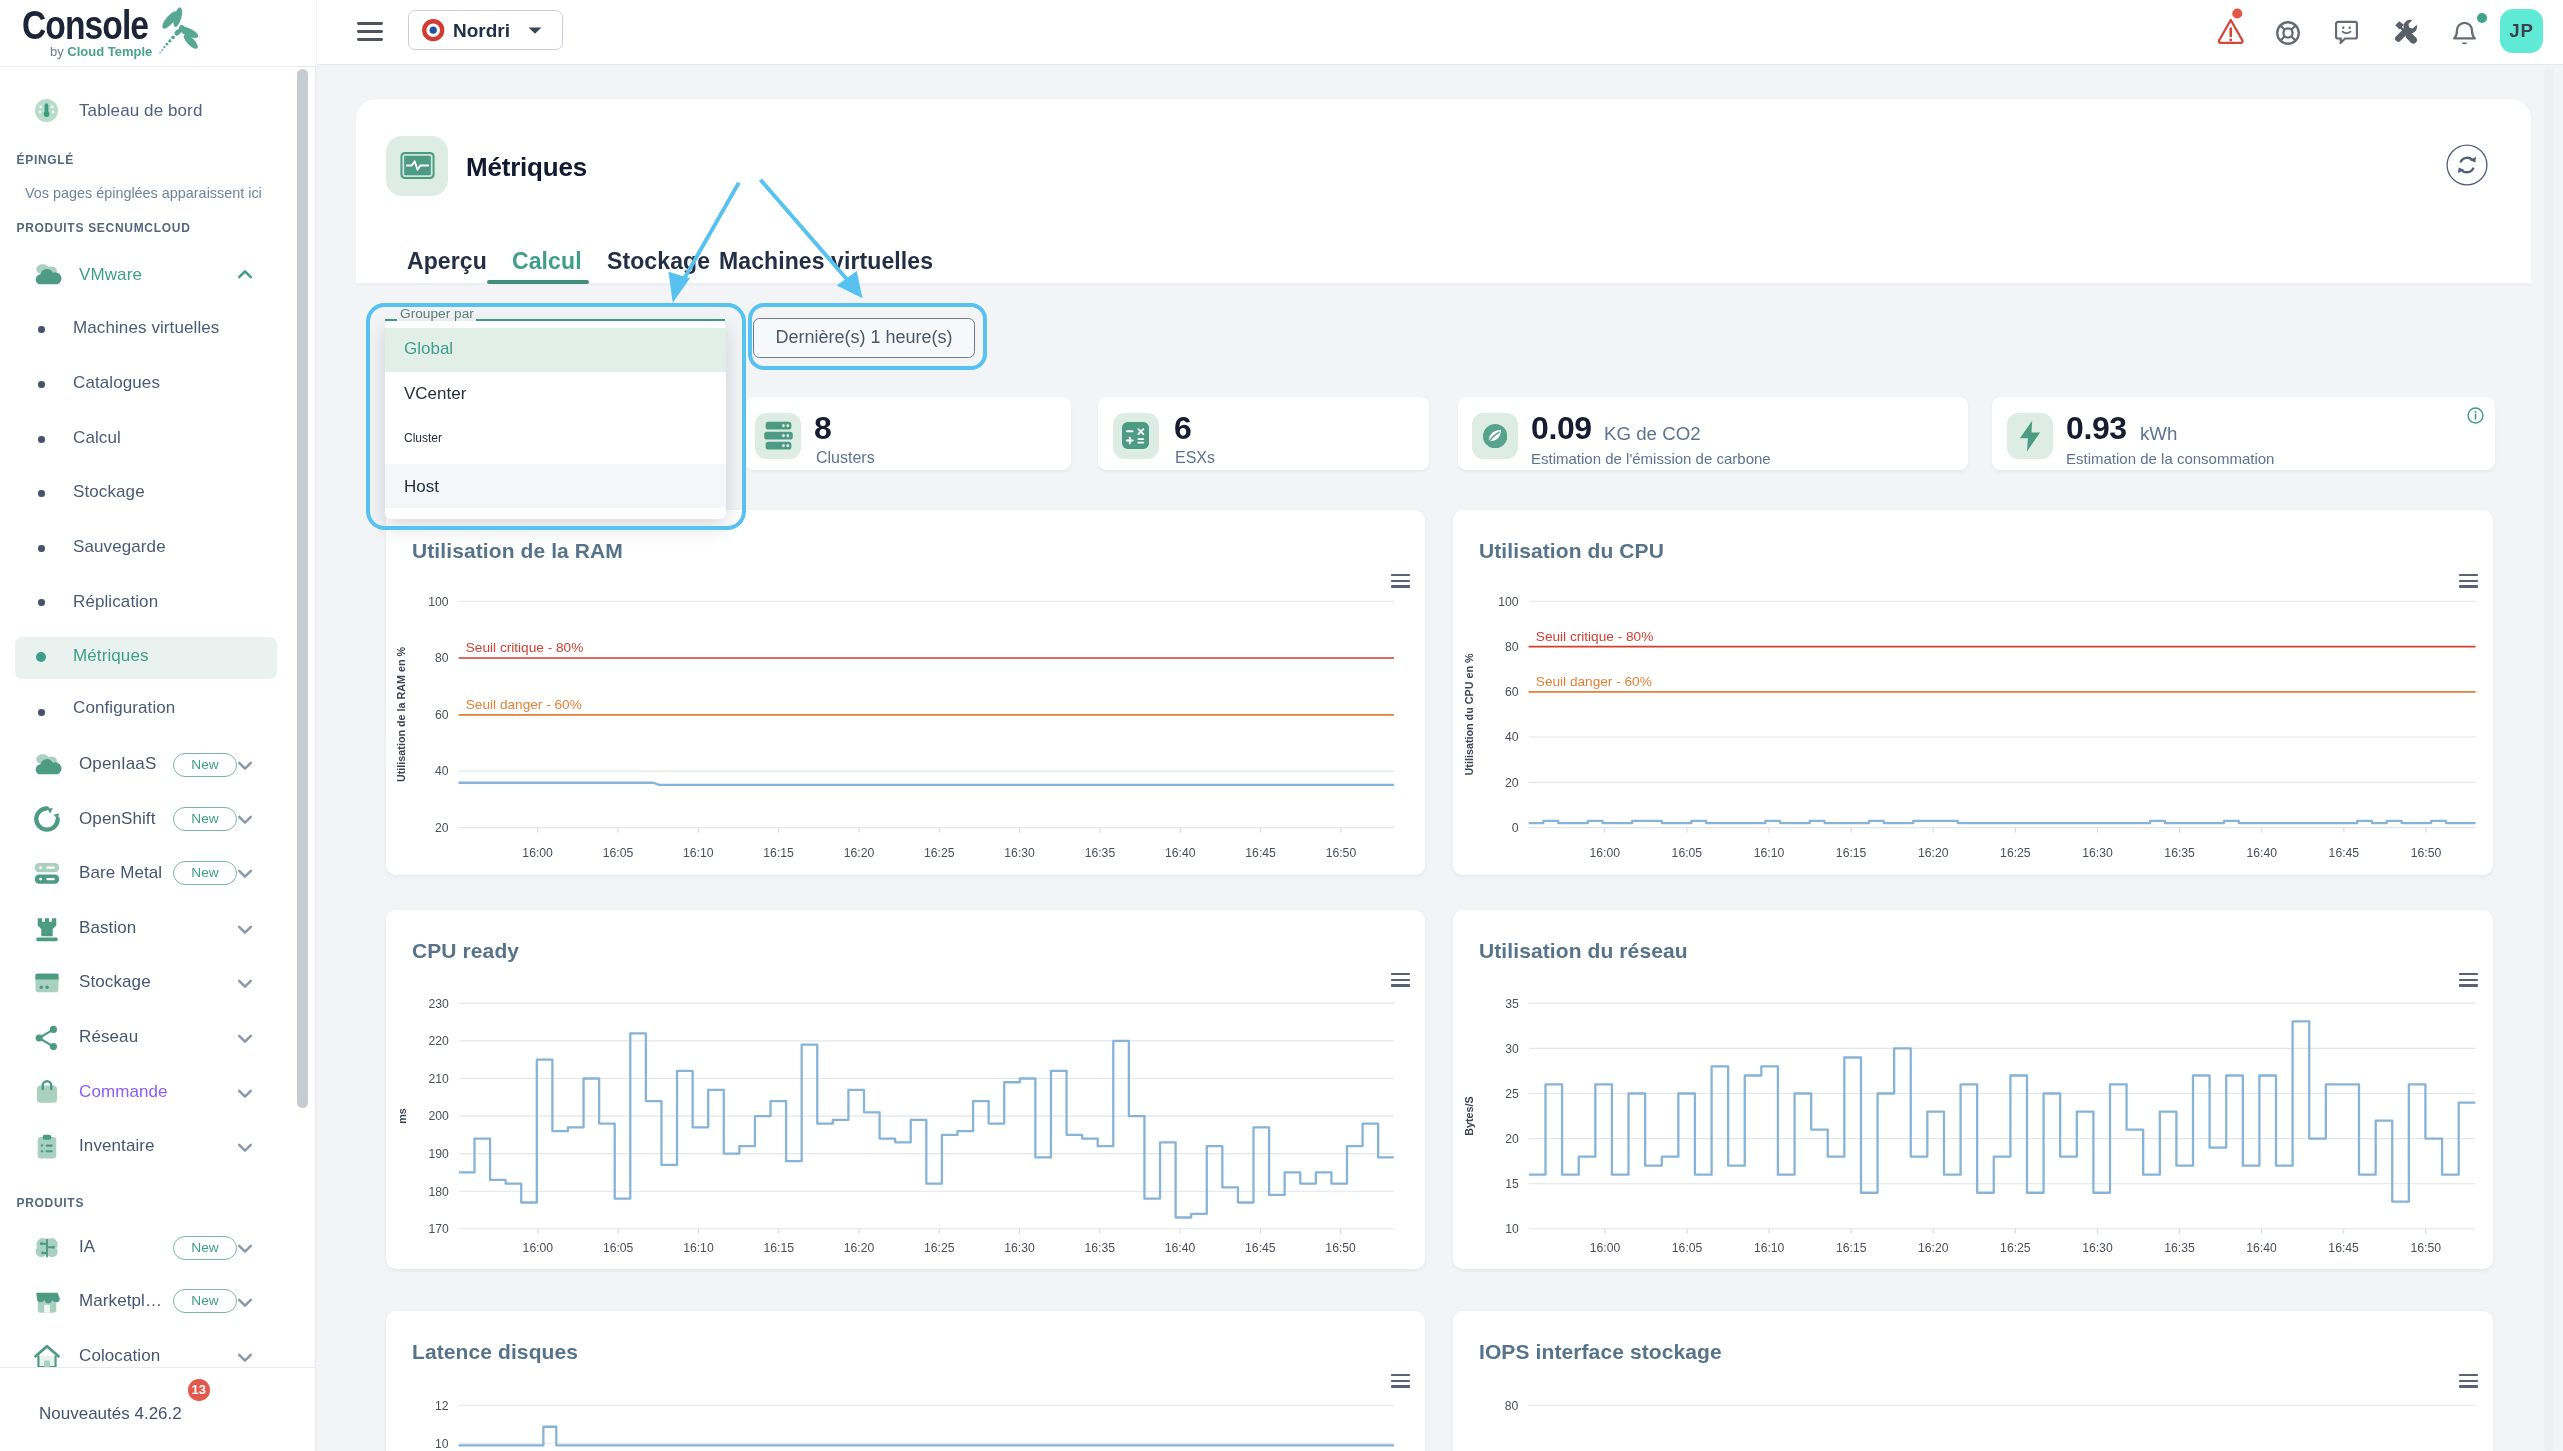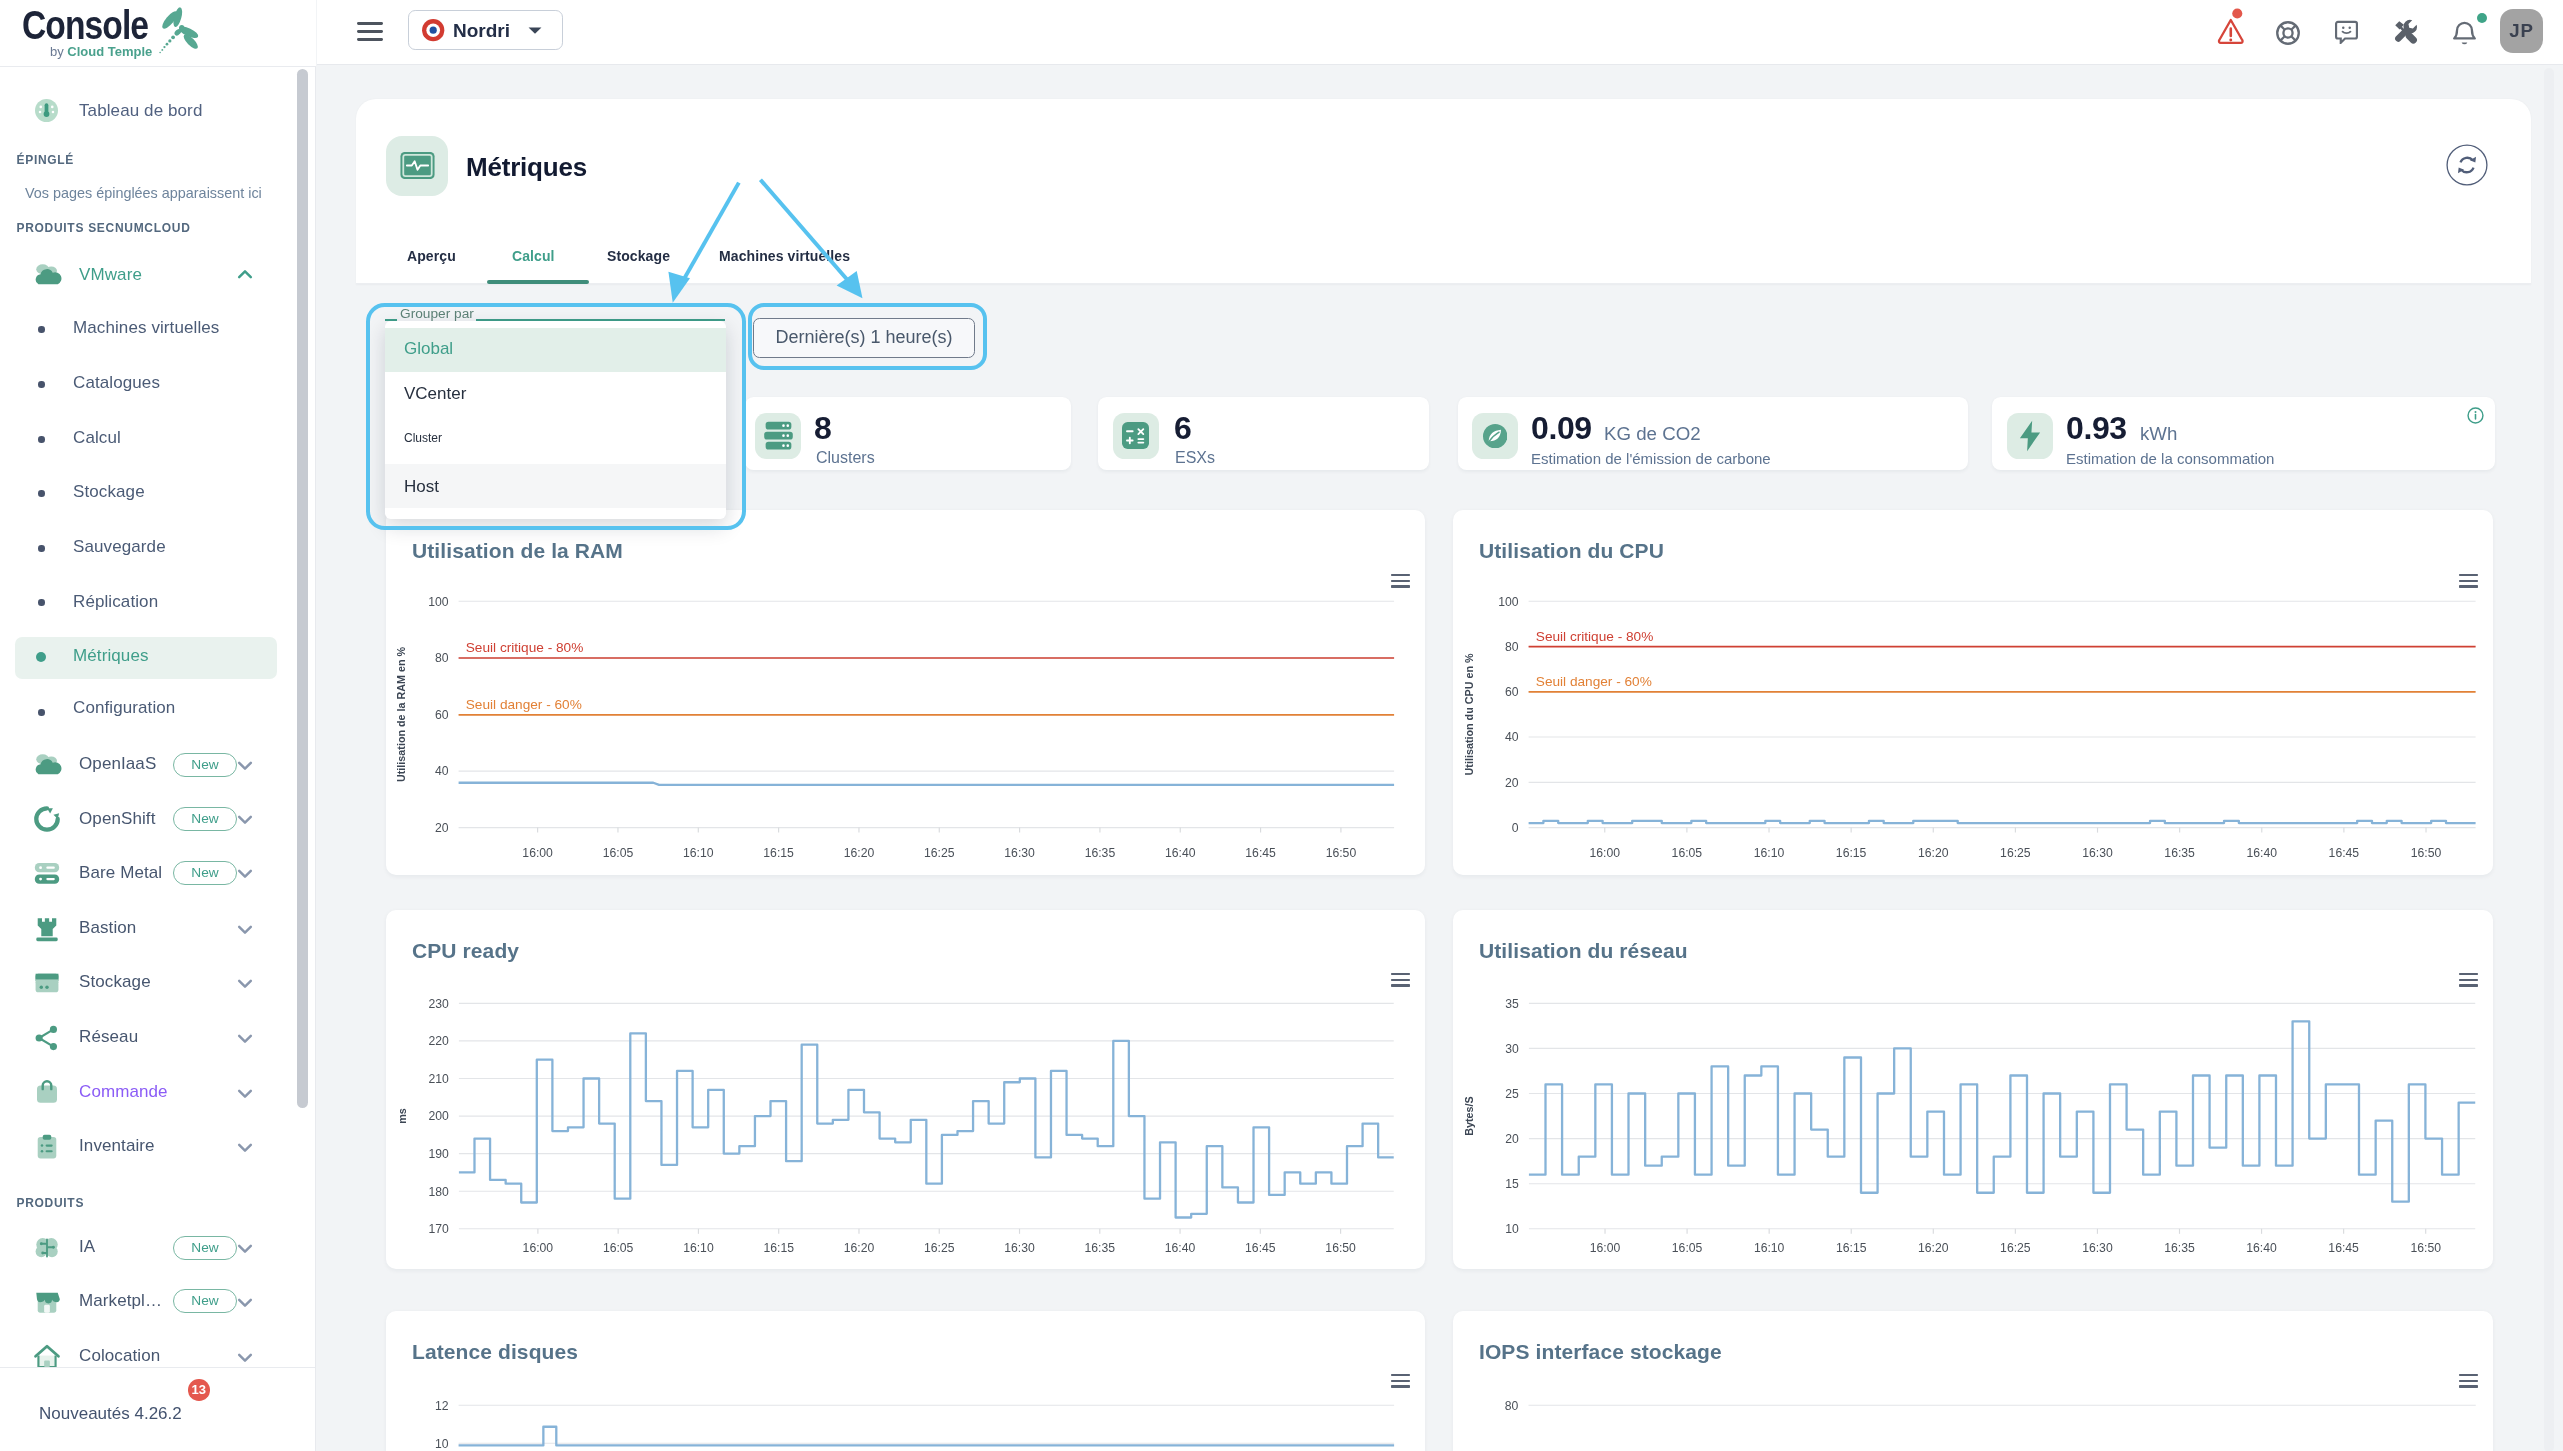--- a/index.html
+++ b/index.html
@@ -15,21 +15,21 @@
 .sunit{position:absolute;top:423px;font-size:18.7px;color:#5d7391;}
 .ssub{position:absolute;top:450px;font-size:15px;color:#5d7391;}
 .slab{position:absolute;top:449px;font-size:16px;color:#5d7391;}
 .navmain{position:absolute;left:79px;font-size:17px;font-weight:500;color:#47566f;letter-spacing:0.1px;}
 .navsub{position:absolute;left:73px;font-size:17px;font-weight:500;color:#4b5b76;letter-spacing:0.1px;}
 .navhdr{position:absolute;left:16.5px;font-size:12px;font-weight:700;color:#53687e;letter-spacing:0.7px;}
 .bullet{position:absolute;left:38px;width:6.5px;height:6.5px;border-radius:50%;background:#47536b;}
 .newb{position:absolute;left:173px;width:64px;height:24px;border:1.1px solid #79b7a3;border-radius:12.2px;color:#3f9e8a;font-size:13.7px;font-weight:500;text-align:center;line-height:22px;}
 .chev{position:absolute;left:237px;width:16px;height:16px;}
 .ring{position:absolute;border:4.3px solid #57c2ef;background:transparent;}
-.tab{position:absolute;font-size:14px;font-weight:600;color:#242e44;letter-spacing:0.1px;}
+.tab{position:absolute;font-size:23px;font-weight:600;color:#242e44;letter-spacing:0.1px;}
 </style></head>
 <body>
 
 <div class="abs" style="left:0;top:0;width:316px;height:1452px;background:#fff;border-right:0.7px solid #e8eaee;"></div>
 <div class="abs" style="left:0;top:0;width:316px;height:67px;background:#fff;border-bottom:0.7px solid #e9ebef;"></div>
 <div class="abs" style="left:21.6px;top:2.9px;font-size:40px;font-weight:800;color:#1d2438;letter-spacing:-1.1px;transform:scaleX(.84);transform-origin:left top;">Console</div>
 <div class="abs" style="left:50px;top:44px;font-size:13px;font-weight:700;"><span style="color:#6b7a93;font-weight:400;">by </span><span style="color:#4aa18d;">Cloud Temple</span></div>
 <svg class="abs" style="left:154px;top:7.2px;" width="49" height="52" viewBox="0 0 68 72">
 <g fill="#57a892">
 <ellipse cx="22" cy="18" rx="15" ry="5.5" transform="rotate(-50 22 18)"></ellipse>
@@ -250,21 +250,21 @@
 </g>
 <line x1="12" y1="11.5" x2="22.5" y2="22" stroke="#5a6069" stroke-width="3.6"></line>
 <line x1="24" y1="23.5" x2="29.5" y2="29" stroke="#5a6069" stroke-width="10" stroke-linecap="round"></line>
 <path d="M34 8 a9 9 0 0 1 -11.5 11.5 L11.5 30.5 a4.4 4.4 0 0 1 -6.2 -6.2 L16.5 13.3 A9 9 0 0 1 28 1.8 l-5.2 5.2 l1.1 5.1 l5.1 1.1 z" fill="#5a6069"></path>
 </svg>
 <svg class="abs" style="left:2453px;top:20px;" width="24.4" height="27" viewBox="0 0 34 38">
 <path d="M16 4 a10.5 10.5 0 0 1 10.5 10.5 c0 7.5 2.5 10 4 11.5 h-29 c1.5 -1.5 4 -4 4 -11.5 A10.5 10.5 0 0 1 16 4 z" fill="none" stroke="#646b75" stroke-width="3.2" stroke-linejoin="round"></path>
 <path d="M12 31.5 a4.3 4.3 0 0 0 8 0" fill="#646b75"></path>
   </svg>
 <div class="abs" style="left:2477px;top:13px;width:10px;height:10px;border-radius:50%;background:#3fa488;"></div>
-<div class="abs" style="left:2500px;top:9.3px;width:43px;height:44px;border-radius:13px;background:#a3a3a3;color:#3a4150;font-size:18.7px;font-weight:600;text-align:center;line-height:44px;letter-spacing:0.7px;">JP</div>
+<div class="abs" style="left:2500px;top:9.3px;width:43px;height:44px;border-radius:13px;background:#5eead4;color:#3a4150;font-size:18.7px;font-weight:600;text-align:center;line-height:44px;letter-spacing:0.7px;">JP</div>
 <div class="abs" style="left:356px;top:99px;width:2175px;height:185px;background:#fff;border-radius:20px 20px 0 0;box-shadow:0 0.7px 2.2px rgba(20,30,60,.04);border-bottom:0.7px solid #eceef1;"></div>
 <div class="abs" style="left:386px;top:136px;width:62px;height:60px;border-radius:16px;background:#ddece5;"></div>
 <svg class="abs" style="left:400px;top:152px;" width="35" height="27" viewBox="0 0 48 38">
 <rect x="0" y="0" width="48" height="38" rx="6" fill="#4c9b82"></rect>
 <rect x="4" y="4" width="40" height="30" rx="3" fill="none" stroke="#cfe7db" stroke-width="2.5"></rect>
 <polyline points="9,19 16,19 20,13 24,25 28,19 39,19" fill="none" stroke="#fff" stroke-width="2.6" stroke-linejoin="round" stroke-linecap="round"></polyline>
   </svg>
 <div class="abs" style="left:466px;top:152px;font-size:26px;font-weight:800;color:#121a31;letter-spacing:-0.2px;">Métriques</div>
 <svg class="abs" style="left:2446px;top:144px;" width="42" height="42" viewBox="0 0 58 58">
 <circle cx="29" cy="29" r="27.5" fill="#fff" stroke="#515e79" stroke-width="1.8"></circle>

